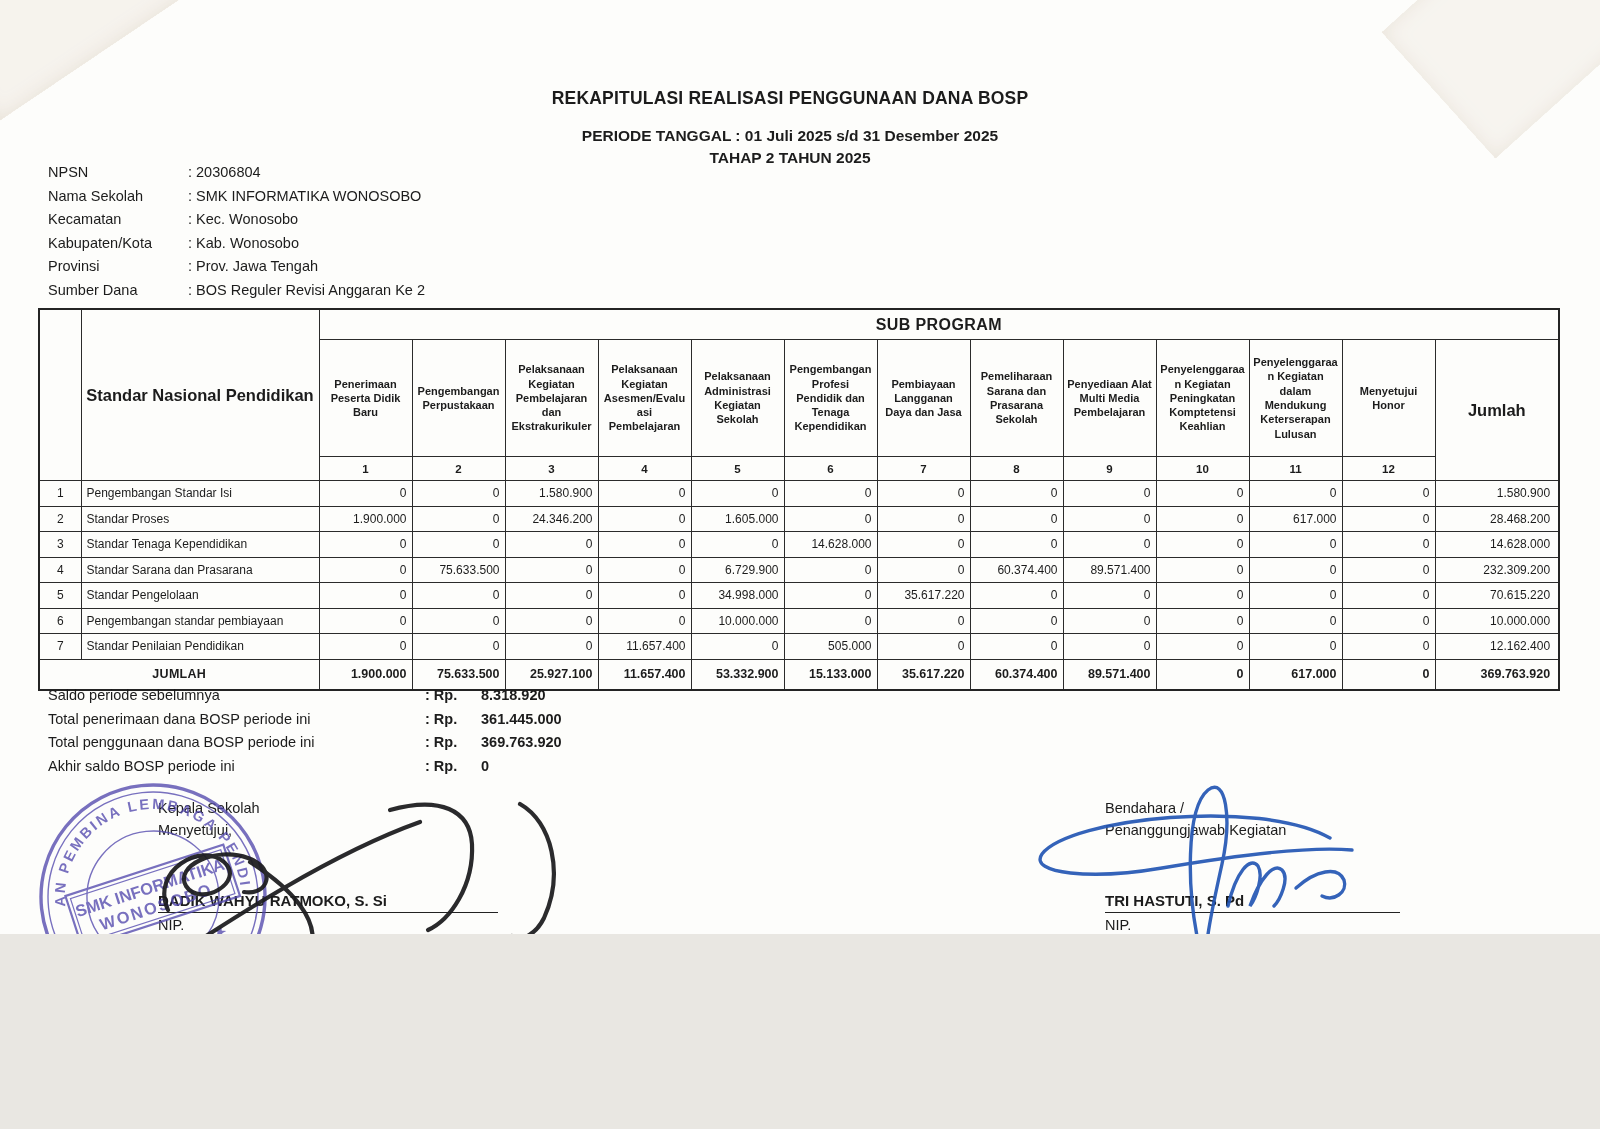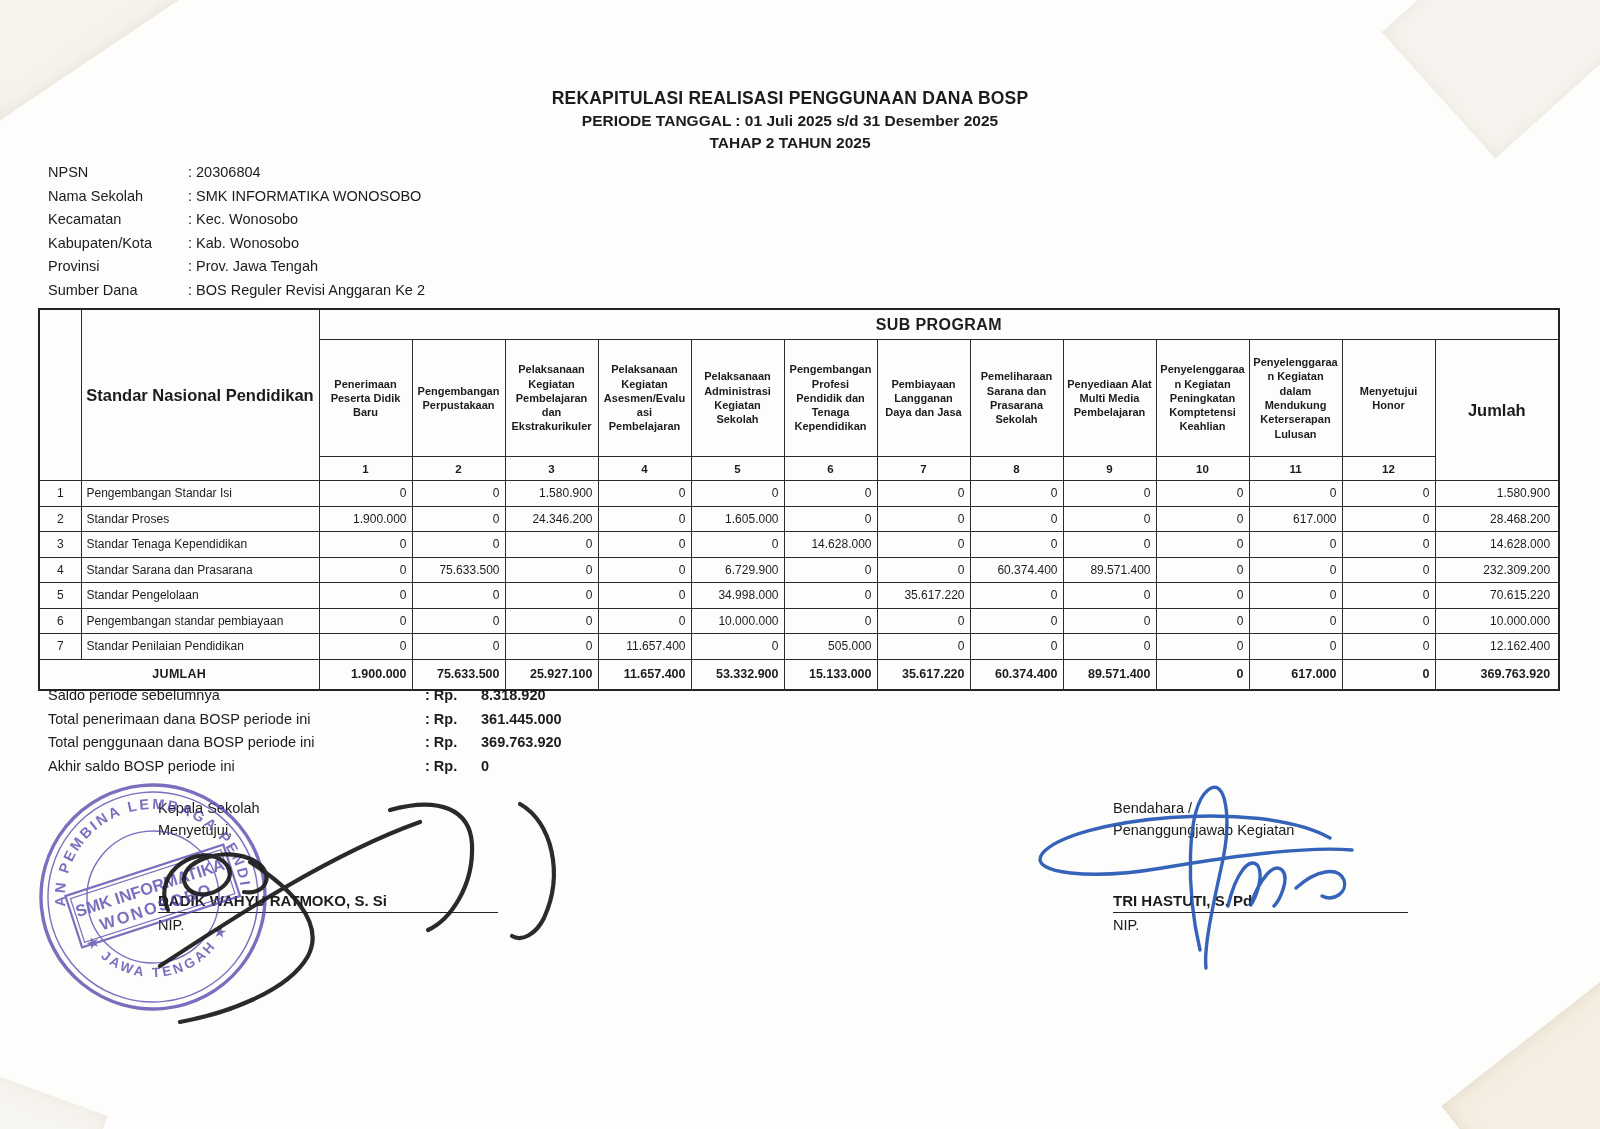--- a/index.html
+++ b/index.html
@@ -1,30 +1,30 @@
 <!DOCTYPE html>
 <html><head>
 <meta charset="utf-8">
 <style>
   html,body{margin:0;padding:0;}
   body{width:1600px;height:1129px;overflow:hidden;background:#e9e7e2;}
-  .page{position:relative;width:1600px;height:1129px;background:#fdfdfb;
+  .page{position:relative;width:1600px;height:934px;background:#fdfdfb;
         font-family:"Liberation Sans",sans-serif;color:#1c1c1c;overflow:hidden;}
 
   
   .tape{position:absolute;background:#f3eee7;opacity:.65;box-shadow:0 0 18px rgba(180,160,130,.35) inset;}
   .tape.tl{left:-60px;top:-70px;width:260px;height:130px;transform:rotate(-34deg);}
   .tape.tr{left:1400px;top:-90px;width:300px;height:170px;transform:rotate(-42deg);opacity:.55;}
   .tape.br{left:1460px;top:1010px;width:260px;height:150px;transform:rotate(-38deg);background:#f3ecdd;opacity:.8;}
   .tape.bl{left:-40px;top:1090px;width:140px;height:70px;transform:rotate(20deg);opacity:.5;}
 
   
   .title-block{position:absolute;left:0;top:88px;width:1580px;text-align:center;}
   .title-1{font-size:17.5px;font-weight:bold;letter-spacing:.2px;}
-  .title-2{font-size:15.5px;font-weight:bold;margin-top:3px;}
+  .title-2{font-size:15.5px;font-weight:bold;margin-top:18px;}
   .title-3{font-size:15.5px;font-weight:bold;margin-top:4px;}
 
   
   .info{position:absolute;left:48px;top:161px;font-size:14.5px;}
   .info-row{display:flex;line-height:23.6px;}
   .info-label{width:140px;}
   .info-value{}
 
   
   table.main{position:absolute;left:38px;top:308px;width:1522px;border-collapse:collapse;table-layout:fixed;}
@@ -48,21 +48,21 @@
   
   .summary{position:absolute;left:48px;top:684px;font-size:14.5px;}
   .sum-row{display:flex;line-height:23.6px;}
   .sum-label{width:377px;}
   .sum-cur{font-weight:bold;width:56px;}
   .sum-amt{font-weight:bold;}
 
   
   .sig-block{position:absolute;font-size:14.5px;}
   .sig-left{left:158px;top:797px;}
-  .sig-right{left:1105px;top:797px;margin-left:8px;}
+  .sig-right{left:1105px;top:797px;}
   .sig-role{line-height:22px;}
   .sig-name{font-weight:bold;font-size:15px;margin-top:51px;white-space:nowrap;}
   .sig-line{border-bottom:1.8px solid #222;margin-top:3px;}
   .sig-left .sig-line{width:340px;}
   .sig-right .sig-line{width:295px;}
   .sig-nip{margin-top:4px;}
   .sig-svg{position:absolute;pointer-events:none;}
   .stamp-svg{position:absolute;left:18px;top:762px;pointer-events:none;}
 </style>
 </head>

